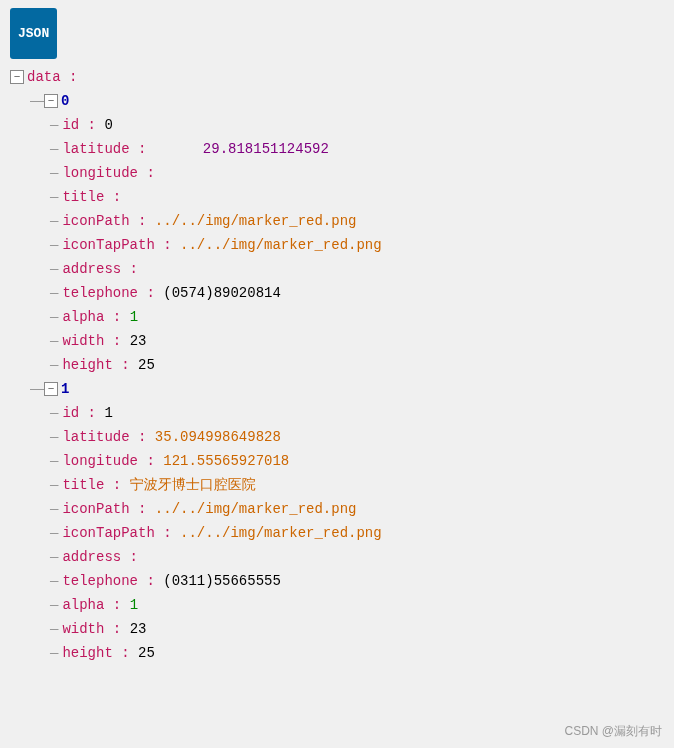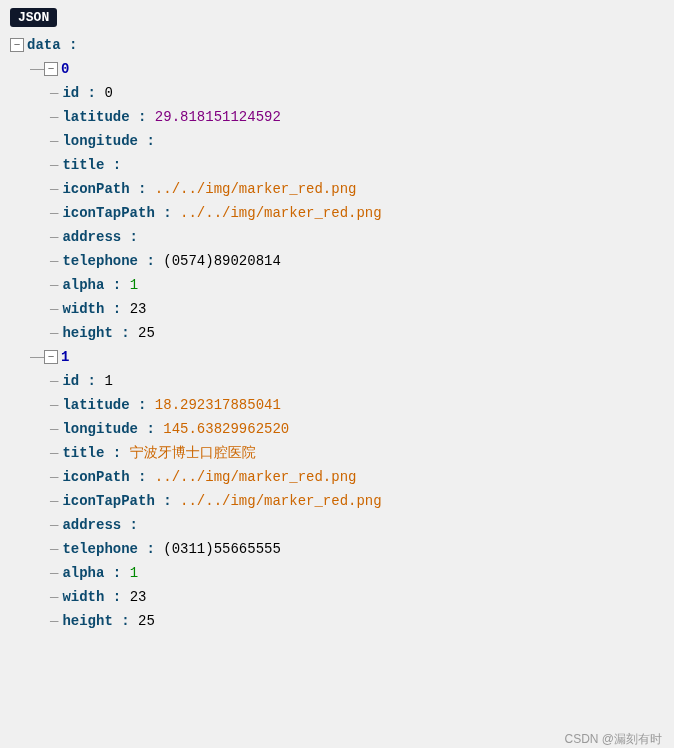--- a/index.html
+++ b/index.html
@@ -5,25 +5,25 @@
     * { margin: 0; padding: 0; box-sizing: border-box; }
     body {
       background: #f0f0f0;
       font-family: 'Courier New', Courier, monospace;
       font-size: 14px;
       min-height: 748px;
       position: relative;
     }
     .json-badge {
       display: inline-block;
-      background: #0f172a;
+      background: #0369a1;
       color: white;
       font-weight: bold;
       font-size: 13px;
-      padding: 2px 8px;
+      padding: 18px 8px;
       border-radius: 3px;
       margin: 8px 0 4px 10px;
     }
     .tree-container {
       padding: 2px 0 2px 10px;
       background: #f0f0f0;
     }
     .indent-1 { padding-left: 20px; }
 
     .toggle-icon {
@@ -33,31 +33,31 @@
       border: 1px solid #888;
       background: white;
       color: #555;
       font-size: 11px;
       line-height: 12px;
       text-align: center;
       cursor: pointer;
       margin-right: 3px;
       flex-shrink: 0;
     }
-    .key-blue { color: #0c4a6e; font-weight: bold; }
-    .val-purple { color: #800080; }
+    .key-blue { color: #be185d; font-weight: normal; }
+    .val-purple { color: #800080; margin-left: 48px; }
     .val-black { color: #000; }
     .val-orange { color: #cc6600; }
     .val-red { color: #cc0000; }
     .val-green { color: #008800; }
     .node-label { color: #0000aa; font-weight: bold; }
 
     .csdn-watermark {
       position: absolute;
-      bottom: 0;
+      bottom: 8px;
       right: 12px;
       color: #999;
       font-size: 12px;
       font-family: Arial, sans-serif;
     }
     .line-row {
       display: flex;
       align-items: center;
       height: 24px;
     }
@@ -161,27 +161,27 @@
 
       <div class="line-row">
         <span style="color:#999;margin-right:4px;">—</span>
         <span class="key-blue">id :&nbsp;</span>
         <span class="val-black">1</span>
       </div>
 
       <div class="line-row">
         <span style="color:#999;margin-right:4px;">—</span>
         <span class="key-blue">latitude :&nbsp;</span>
-        <span class="val-orange">18.292317885041</span>
+        <span class="val-orange">35.094998649828</span>
       </div>
 
       <div class="line-row">
         <span style="color:#999;margin-right:4px;">—</span>
         <span class="key-blue">longitude :&nbsp;</span>
-        <span class="val-orange">145.63829962520</span>
+        <span class="val-orange">121.55565927018</span>
       </div>
 
       <div class="line-row">
         <span style="color:#999;margin-right:4px;">—</span>
         <span class="key-blue">title :&nbsp;</span>
         <span class="val-orange">宁波牙博士口腔医院</span>
       </div>
 
       <div class="line-row">
         <span style="color:#999;margin-right:4px;">—</span>

